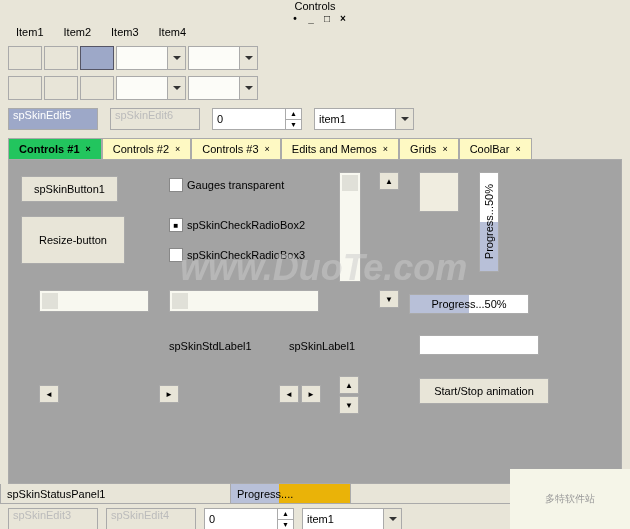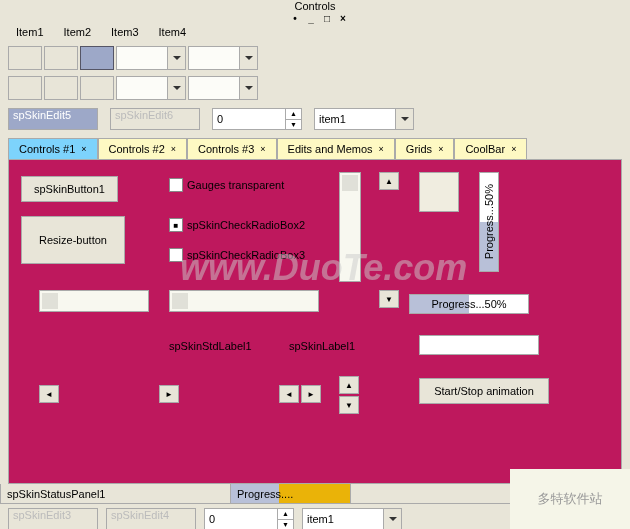--- a/index.html
+++ b/index.html
@@ -27,24 +27,24 @@
 .text-input.disabled { background: #e8e5d8; color: #bbb; }
 .spinner { width: 90px; height: 22px; border: 1px solid #aaa; background: #fff; display: flex; position: relative; }
 .spinner-val { flex: 1; padding: 0 4px; display: flex; align-items: center; }
 .spinner-btns { width: 16px; display: flex; flex-direction: column; }
 .spinner-btns div { flex: 1; border-left: 1px solid #aaa; display: flex; align-items: center; justify-content: center; cursor: pointer; font-size: 7px; }
 .spinner-btns div:first-child { border-bottom: 1px solid #aaa; }
 .combo-wide { width: 100px; height: 22px; border: 1px solid #aaa; background: #fff; display: flex; align-items: center; position: relative; padding-left: 4px; }
 
 .tab-row { display: flex; padding: 0 8px; margin-top: 4px; }
 .tab { padding: 4px 10px; border: 1px solid #aaa; border-bottom: none; background: #fef9c3; display: flex; align-items: center; gap: 6px; cursor: pointer; }
-.tab.active { background: #7dd3fc; }
+.tab.active { background: #22c55e; font-weight: bold; }
 .tab-close { cursor: pointer; font-size: 9px; }
 
-.tab-content { margin: 0 8px; border: 1px solid #aaa; height: 325px; padding: 12px; position: relative; background: #be185d; }
+.tab-content { margin: 0 8px; border: 1px solid #aaa; height: 325px; padding: 12px; position: relative; background: #a3a3a3; }
 
 .btn { border: 1px solid #aaa; background: #e8e5d8; padding: 6px 12px; cursor: pointer; text-align: center; }
 .btn-large { width: 104px; height: 48px; display: flex; align-items: center; justify-content: center; }
 
 .checkbox { display: flex; align-items: center; gap: 4px; }
 .checkbox-box { width: 14px; height: 14px; border: 1px solid #888; background: #fff; display: flex; align-items: center; justify-content: center; }
 .checkbox-box.checked::after { content: '■'; font-size: 8px; }
 
 .slider-h { width: 200px; height: 22px; border: 1px solid #aaa; background: #f8f8f0; position: relative; }
 .slider-h::after { content: ''; position: absolute; left: 2px; top: 2px; width: 16px; height: 16px; background: #e0e0d8; }
@@ -62,21 +62,21 @@
 
 .static-box { border: 1px solid #aaa; background: #f0ede0; }
 .white-box { border: 1px solid #aaa; background: #fff; width: 120px; height: 20px; }
 
 .status-bar { display: flex; margin: 0 0; border: 1px solid #aaa; height: 20px; border-top: none; }
 .status-cell { border-right: 1px solid #aaa; padding: 2px 6px; display: flex; align-items: center; }
 
 .bottom-row { display: flex; padding: 4px 8px; gap: 8px; align-items: center; }
 
 .watermark { position: absolute; top: 247px; left: 180px; font-size: 36px; color: #ccc; font-style: italic; font-weight: bold; pointer-events: none; z-index: 0; opacity: 0.5; }
-.corner-logo { position: absolute; bottom: 0; right: 0; width: 120px; height: 60px; background: #f5f5e8; pointer-events: none; display: flex; align-items: center; justify-content: center; font-size: 13px; color: #999; }
+.corner-logo { position: absolute; bottom: 0; right: 0; width: 120px; height: 60px; background: #f5f5e8; pointer-events: none; display: flex; align-items: center; justify-content: center; font-size: 10px; color: #999; }
 </style>
 </head>
 <body>
 
 <div class="titlebar">
   <div class="titlebar-line"></div>
   <span class="titlebar-text">Controls</span>
   <div class="titlebar-line"></div>
   <div class="titlebar-controls">
     <span>•</span>

